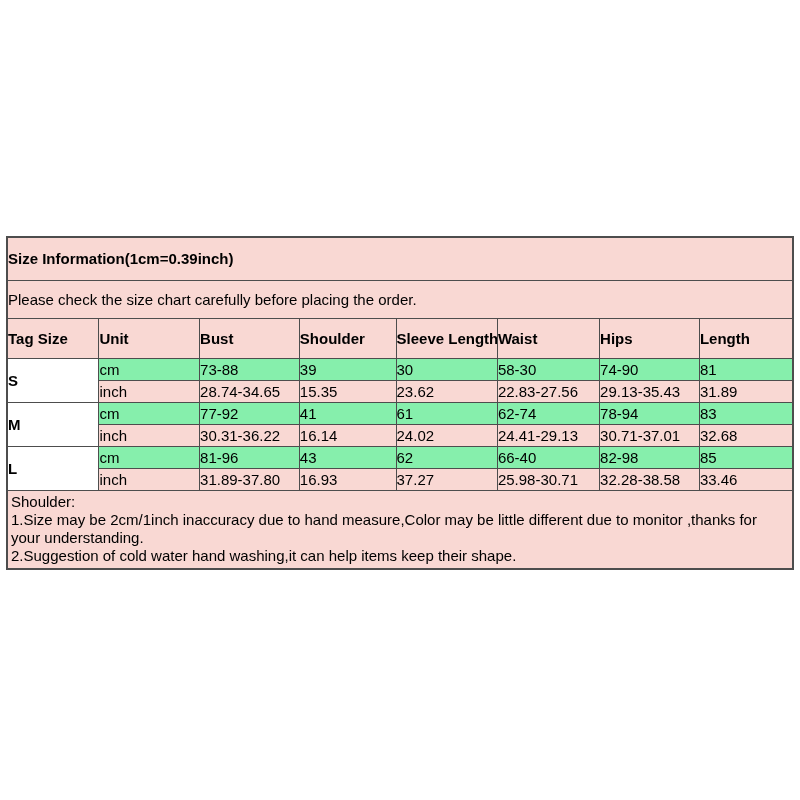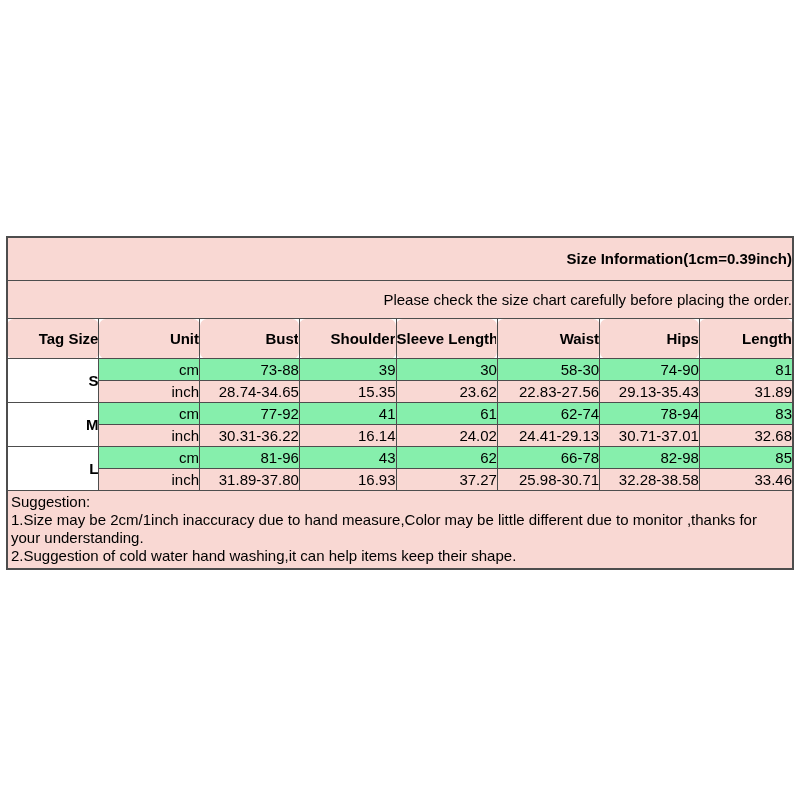--- a/index.html
+++ b/index.html
@@ -25,21 +25,21 @@
     width: 788px;
   }
   table.size-table {
     width: 100%;
     border-collapse: collapse;
     table-layout: fixed;
     border: 2px solid #4d4d4d;
   }
   table.size-table td, table.size-table th {
     border: 1px solid #4d4d4d;
-    text-align: right;
+    text-align: left;
     vertical-align: middle;
     padding: 0;
     font-size: 15px;
     line-height: 1.15;
     overflow: hidden;
     white-space: nowrap;
   }
   .pink { background: #f9d8d3; }
   .white-bg { background: #86efac; }
   tr.title-row td {
@@ -47,21 +47,20 @@
     font-weight: bold;
     font-size: 15px;
   }
   tr.subtitle-row td {
     height: 37px;
     font-weight: normal;
   }
   tr.header-row th {
     height: 39px;
     font-weight: bold;
-    border-radius: 7px;
   }
   tr.cm-row td, tr.inch-row td {
     height: 21px;
   }
   td.size-cell {
     font-weight: bold;
     font-size: 16px;
     background: #ffffff;
   }
   tr.attention-row td.attention-cell {
@@ -147,37 +146,37 @@
           <td class="pink">30.71-37.01</td>
           <td class="pink">32.68</td>
         </tr>
 
         <tr class="cm-row">
           <td class="size-cell" rowspan="2">L</td>
           <td class="white-bg">cm</td>
           <td class="white-bg">81-96</td>
           <td class="white-bg">43</td>
           <td class="white-bg">62</td>
-          <td class="white-bg">66-78</td>
+          <td class="white-bg">66-40</td>
           <td class="white-bg">82-98</td>
           <td class="white-bg">85</td>
         </tr>
         <tr class="inch-row">
           <td class="pink">inch</td>
           <td class="pink">31.89-37.80</td>
           <td class="pink">16.93</td>
           <td class="pink">37.27</td>
           <td class="pink">25.98-30.71</td>
           <td class="pink">32.28-38.58</td>
           <td class="pink">33.46</td>
         </tr>
 
         <tr class="attention-row">
           <td class="pink attention-cell" colspan="8">
-            <div>Suggestion:</div>
+            <div>Shoulder:</div>
             <div>1.Size may be 2cm/1inch inaccuracy due to hand measure,Color may be little different due to monitor ,thanks for your understanding.</div>
             <div>2.Suggestion of cold water hand washing,it can help items keep their shape.</div>
           </td>
         </tr>
       </tbody>
     </table>
   </div>
 </div>
 
 </body></html>

